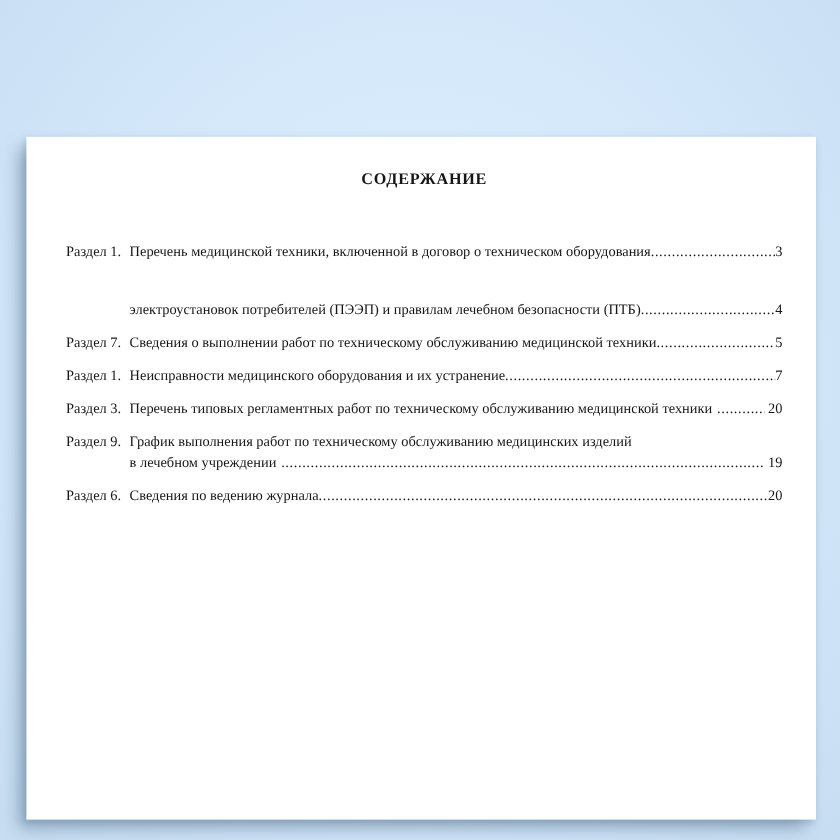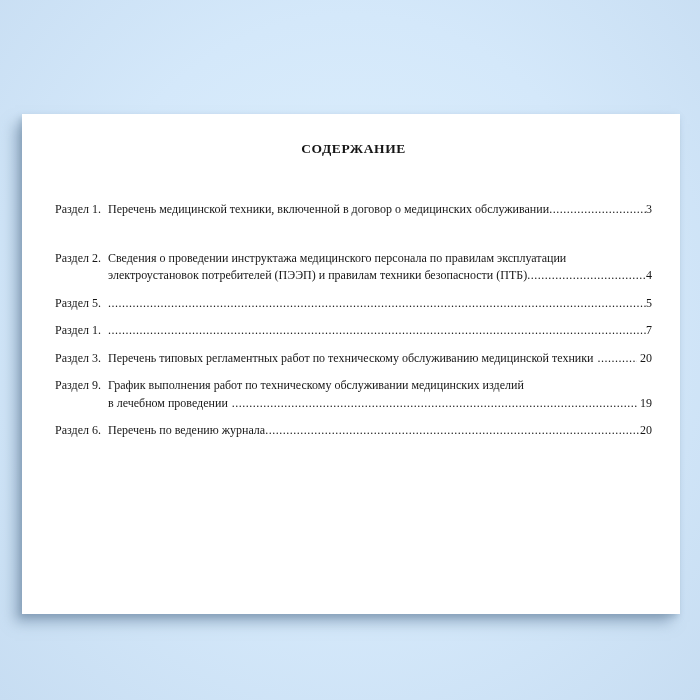--- a/index.html
+++ b/index.html
@@ -2,21 +2,21 @@
 <html><head>
 <meta charset="utf-8">
 <style>
   html,body{margin:0;padding:0;}
   body{width:700px;height:700px;overflow:hidden;}
   .scene{
     position:relative;width:700px;height:700px;
     background:radial-gradient(ellipse at 50% 45%, #def0fd 0%, #d4e8fa 55%, #c7ddf2 100%);
   }
   .paper{
-    position:absolute;left:22px;top:114px;width:658px;height:500px;
+    position:absolute;left:22px;top:114px;width:658px;height:569px;
     background:#ffffff;
     box-shadow:-8px 9px 13px -1px rgba(100,128,155,.55), -2px 3px 6px rgba(100,128,155,.35);
     padding:27px 28px 0 33px;box-sizing:border-box;
     font-family:"Liberation Serif","DejaVu Serif",serif;
     color:#161616;
   }
   .title{
     font-size:13.5px;font-weight:bold;letter-spacing:.6px;
     text-align:center;margin:0 0 44px 0;
   }
@@ -42,81 +42,79 @@
 <div class="scene">
   <div class="paper">
 
     <h1 class="title">СОДЕРЖАНИЕ</h1>
 
     <div>
 
       <div class="entry gap-after">
         <div class="row">
           <span class="label">Раздел 1.</span>
-          <span class="text">Перечень медицинской техники, включенной в договор о медицинских обслуживании</span>
+          <span class="text">Перечень медицинской техники, включенной в договор о техническом оборудования</span>
           <span class="leader">............................................................................................................................................................................................................................</span>
           <span class="pagenum">3</span>
         </div>
       </div>
 
       <div class="entry">
-        <div class="row">
-          <span class="label">Раздел 2.</span>
-          <span class="text">Сведения о проведении инструктажа медицинского персонала по правилам эксплуатации</span>
-        </div>
         <div class="row cont">
           <span class="spacer"></span>
-          <span class="text">электроустановок потребителей (ПЭЭП) и правилам техники безопасности (ПТБ)</span>
+          <span class="text">электроустановок потребителей (ПЭЭП) и правилам лечебном безопасности (ПТБ)</span>
           <span class="leader">............................................................................................................................................................................................................................</span>
           <span class="pagenum">4</span>
         </div>
       </div>
 
       <div class="entry">
         <div class="row">
-          <span class="label">Раздел 5.</span>
+          <span class="label">Раздел 7.</span>
+          <span class="text">Сведения о выполнении работ по техническому обслуживанию медицинской техники</span>
           <span class="leader">............................................................................................................................................................................................................................</span>
           <span class="pagenum">5</span>
         </div>
       </div>
 
       <div class="entry">
         <div class="row">
           <span class="label">Раздел 1.</span>
+          <span class="text">Неисправности медицинского оборудования и их устранение</span>
           <span class="leader">............................................................................................................................................................................................................................</span>
           <span class="pagenum">7</span>
         </div>
       </div>
 
       <div class="entry">
         <div class="row spaced">
           <span class="label">Раздел 3.</span>
           <span class="text">Перечень типовых регламентных работ по техническому обслуживанию медицинской техники</span>
           <span class="leader">............................................................................................................................................................................................................................</span>
           <span class="pagenum">20</span>
         </div>
       </div>
 
       <div class="entry">
         <div class="row">
           <span class="label">Раздел 9.</span>
-          <span class="text">График выполнения работ по техническому обслуживании медицинских изделий</span>
+          <span class="text">График выполнения работ по техническому обслуживанию медицинских изделий</span>
         </div>
         <div class="row cont spaced">
           <span class="spacer"></span>
-          <span class="text">в лечебном проведении</span>
+          <span class="text">в лечебном учреждении</span>
           <span class="leader">............................................................................................................................................................................................................................</span>
           <span class="pagenum">19</span>
         </div>
       </div>
 
       <div class="entry">
         <div class="row">
           <span class="label">Раздел 6.</span>
-          <span class="text">Перечень по ведению журнала</span>
+          <span class="text">Сведения по ведению журнала</span>
           <span class="leader">............................................................................................................................................................................................................................</span>
           <span class="pagenum">20</span>
         </div>
       </div>
 
     </div>
   </div>
 </div>
 
 </body></html>

